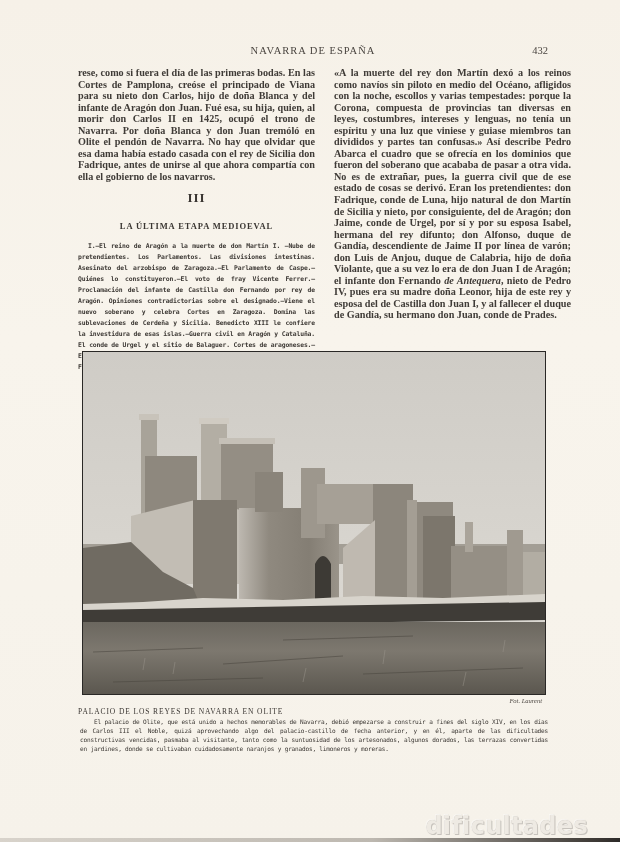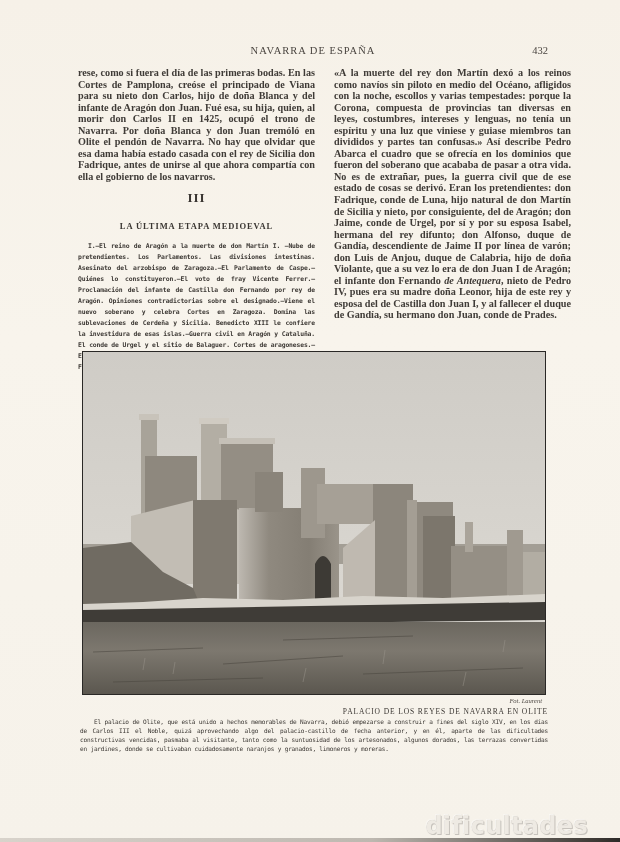--- a/index.html
+++ b/index.html
@@ -16,21 +16,21 @@
   .col-left { left: 78px; }
   .col-right { left: 322px; margin-left: 12px; }
   .col p { margin: 0; }
   .section-num { text-align: center; font-size: 13px; margin: 10px 0 17px; letter-spacing: 1px; color: #3a3632; }
   .section-title { text-align: center; font-size: 8.5px; letter-spacing: 0.9px; margin: 12px 0 8px; color: #3a3632; }
   .summary { font-family: "DejaVu Sans Mono", "Liberation Mono", monospace; font-size: 6.4px; line-height: 11px; text-align: justify; color: #3c3834; letter-spacing: -0.15px; }
   .summary .lead { padding-left: 10px; }
   .photo-frame { position: absolute; left: 82px; top: 351px; width: 462px; height: 342px; border: 1px solid #2a2826; background: #cfcbc4; overflow: hidden; }
   .photo-frame svg { display: block; }
   .photo-credit { position: absolute; top: 697px; right: 78px; font-size: 6.5px; font-style: italic; color: #4a4540; }
-  .caption-title { position: absolute; top: 707px; left: 78px; width: 470px; text-align: right; font-size: 7.5px; letter-spacing: 0.9px; color: #3a3632; }
+  .caption-title { position: absolute; top: 707px; left: 78px; width: 470px; text-align: left; font-size: 7.5px; letter-spacing: 0.9px; color: #3a3632; }
   .caption-body { position: absolute; top: 717px; left: 80px; width: 468px; font-family: "DejaVu Sans Mono", "Liberation Mono", monospace; font-size: 6.1px; line-height: 9px; text-align: justify; color: #3c3834; letter-spacing: -0.2px; }
   .caption-body .lead { padding-left: 14px; }
   .watermark { position: absolute; top: 812px; right: 32px; font-family: "DejaVu Sans", "Liberation Sans", sans-serif; font-weight: bold; font-size: 24px; color: #eeeae3; letter-spacing: 0.3px;
     text-shadow: 0 0 1px #b8b4ad, 1px 1px 0 #c9c5bf, -1px -1px 0 #fbf9f5; }
   .bottom-edge { position: absolute; left: 0; right: 0; top: 838px; height: 4px; background: linear-gradient(90deg, #d8d3cb 0%, #bdb8b0 60%, #3a3632 97%, #2c2a28 100%); }
   em { font-style: italic; }
 </style>
 </head>
 <body>
 

